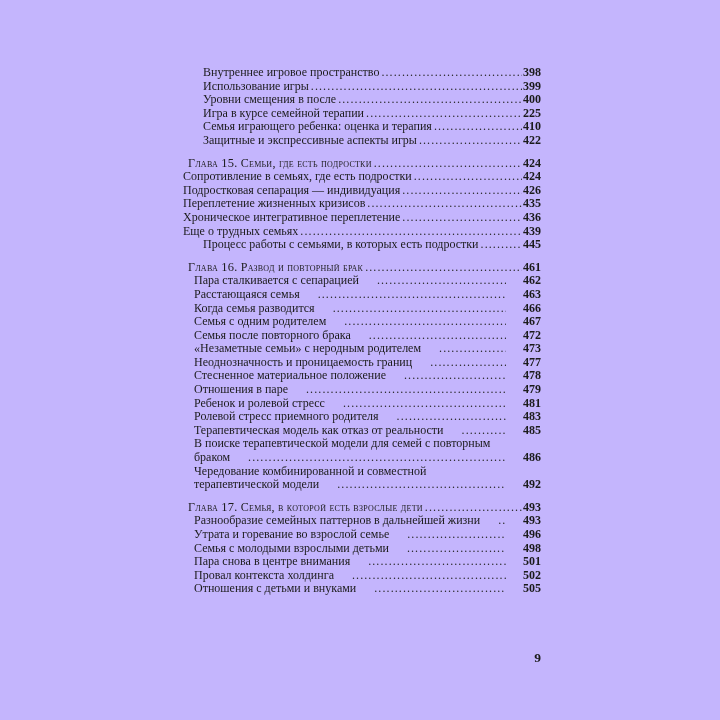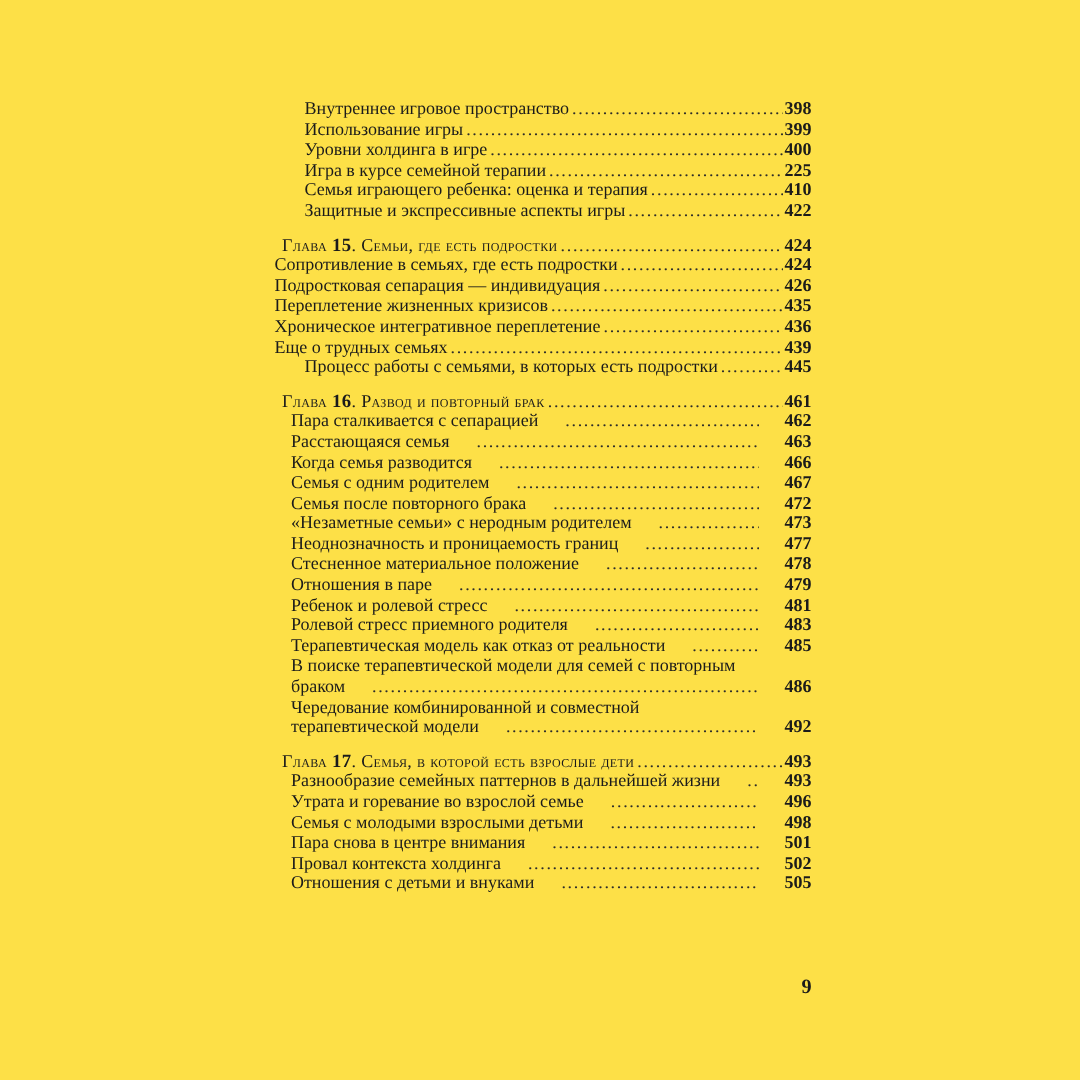--- a/index.html
+++ b/index.html
@@ -4,21 +4,21 @@
 <style>
   html, body {
     margin: 0;
     padding: 0;
     background: #ffffff;
   }
   #page {
     position: relative;
     width: 720px;
     height: 720px;
-    background: #fde047;
+    background: #c4b5fd;
     overflow: hidden;
     font-family: "Liberation Serif", "DejaVu Serif", serif;
     color: #1b1b1b;
   }
   #toc {
     position: absolute;
     left: 183px;
     top: 66px;
     width: 358px;
     font-size: 12px;
@@ -49,21 +49,21 @@
     font-weight: bold;
   }
   .chapter {
     margin-top: 9px;
   }
   .chapter .t {
     font-variant: small-caps;
     letter-spacing: 0.25px;
   }
   .chapter .num {
-    font-weight: 700;
+    font-weight: 400;
     font-variant: normal;
     font-size: 12.5px;
     text-align: center;
   }
   .lvl0 { padding-left: 0; }
   .lvlc { padding-left: 5px; }
   .lvl1 { padding-left: 11px; gap: 16px; }
   .lvl2 { padding-left: 20px; }
   #folio {
     position: absolute;
@@ -85,21 +85,21 @@
         <span class="t">Внутреннее игровое пространство</span>
         <span class="dots"></span>
         <span class="pg">398</span>
       </div>
       <div class="row lvl2">
         <span class="t">Использование игры</span>
         <span class="dots"></span>
         <span class="pg">399</span>
       </div>
       <div class="row lvl2">
-        <span class="t">Уровни холдинга в игре</span>
+        <span class="t">Уровни смещения в после</span>
         <span class="dots"></span>
         <span class="pg">400</span>
       </div>
       <div class="row lvl2">
         <span class="t">Игра в курсе семейной терапии</span>
         <span class="dots"></span>
         <span class="pg">225</span>
       </div>
       <div class="row lvl2">
         <span class="t">Семья играющего ребенка: оценка и терапия</span>

